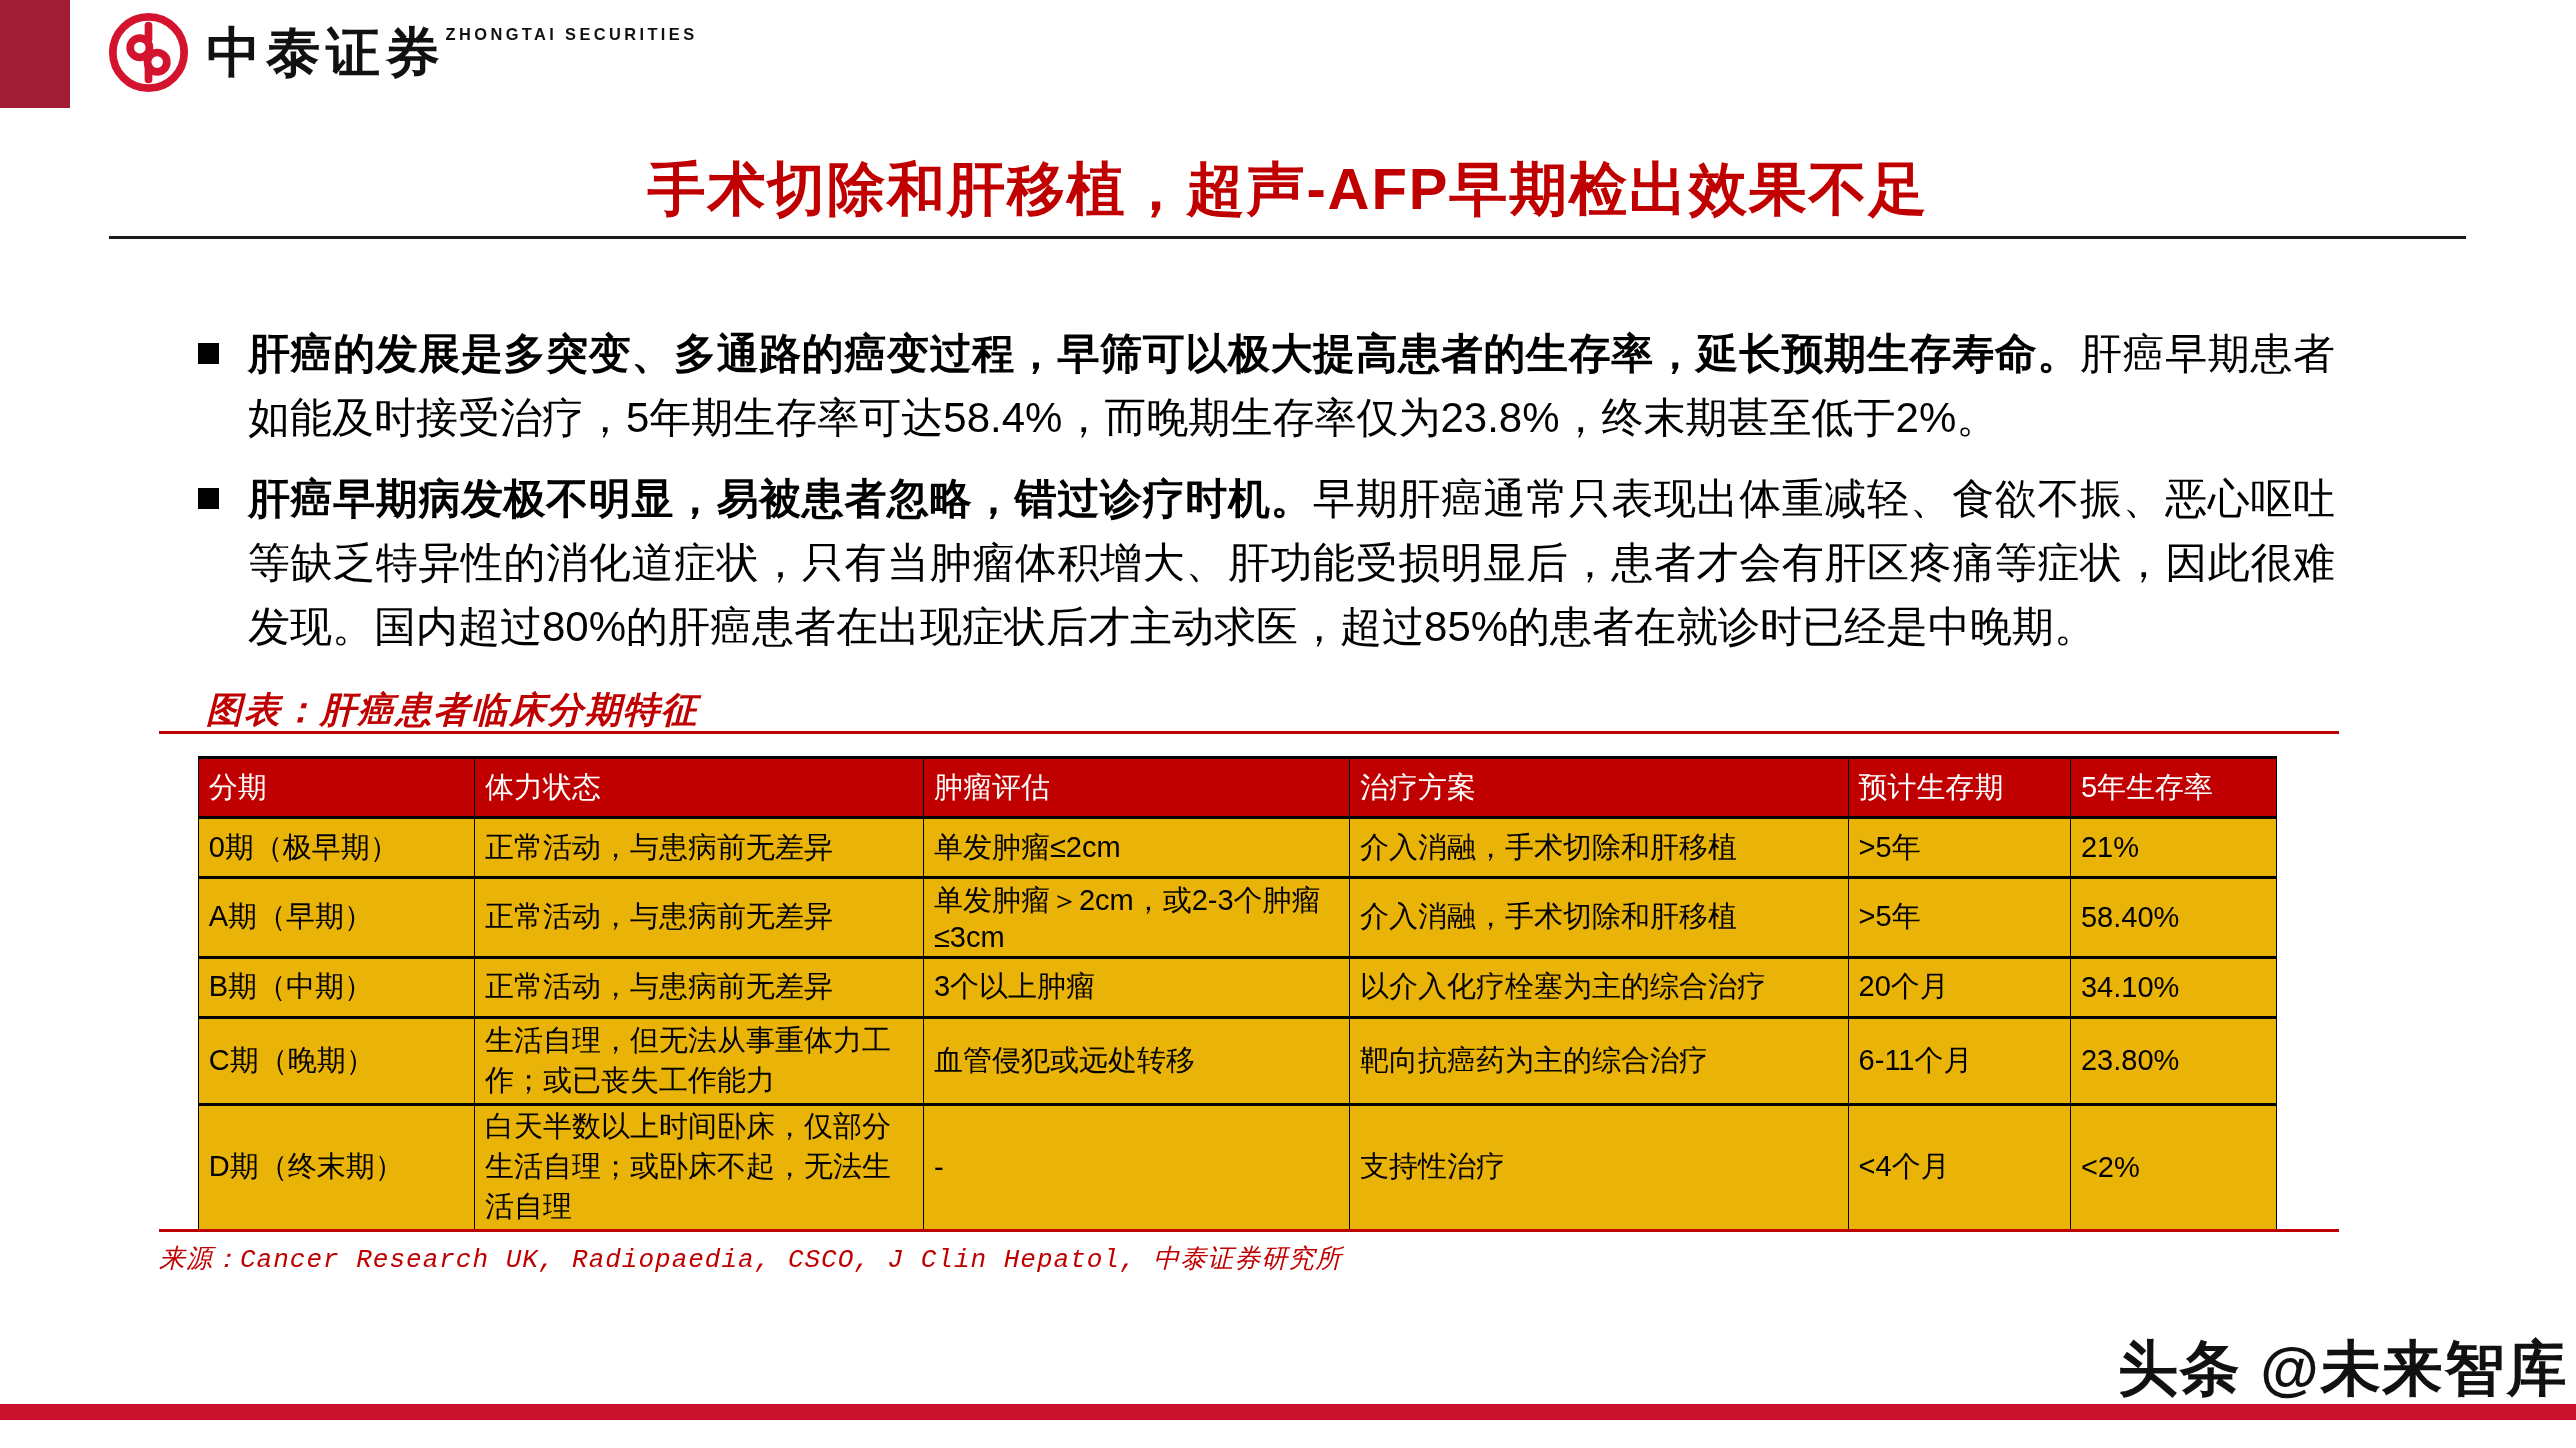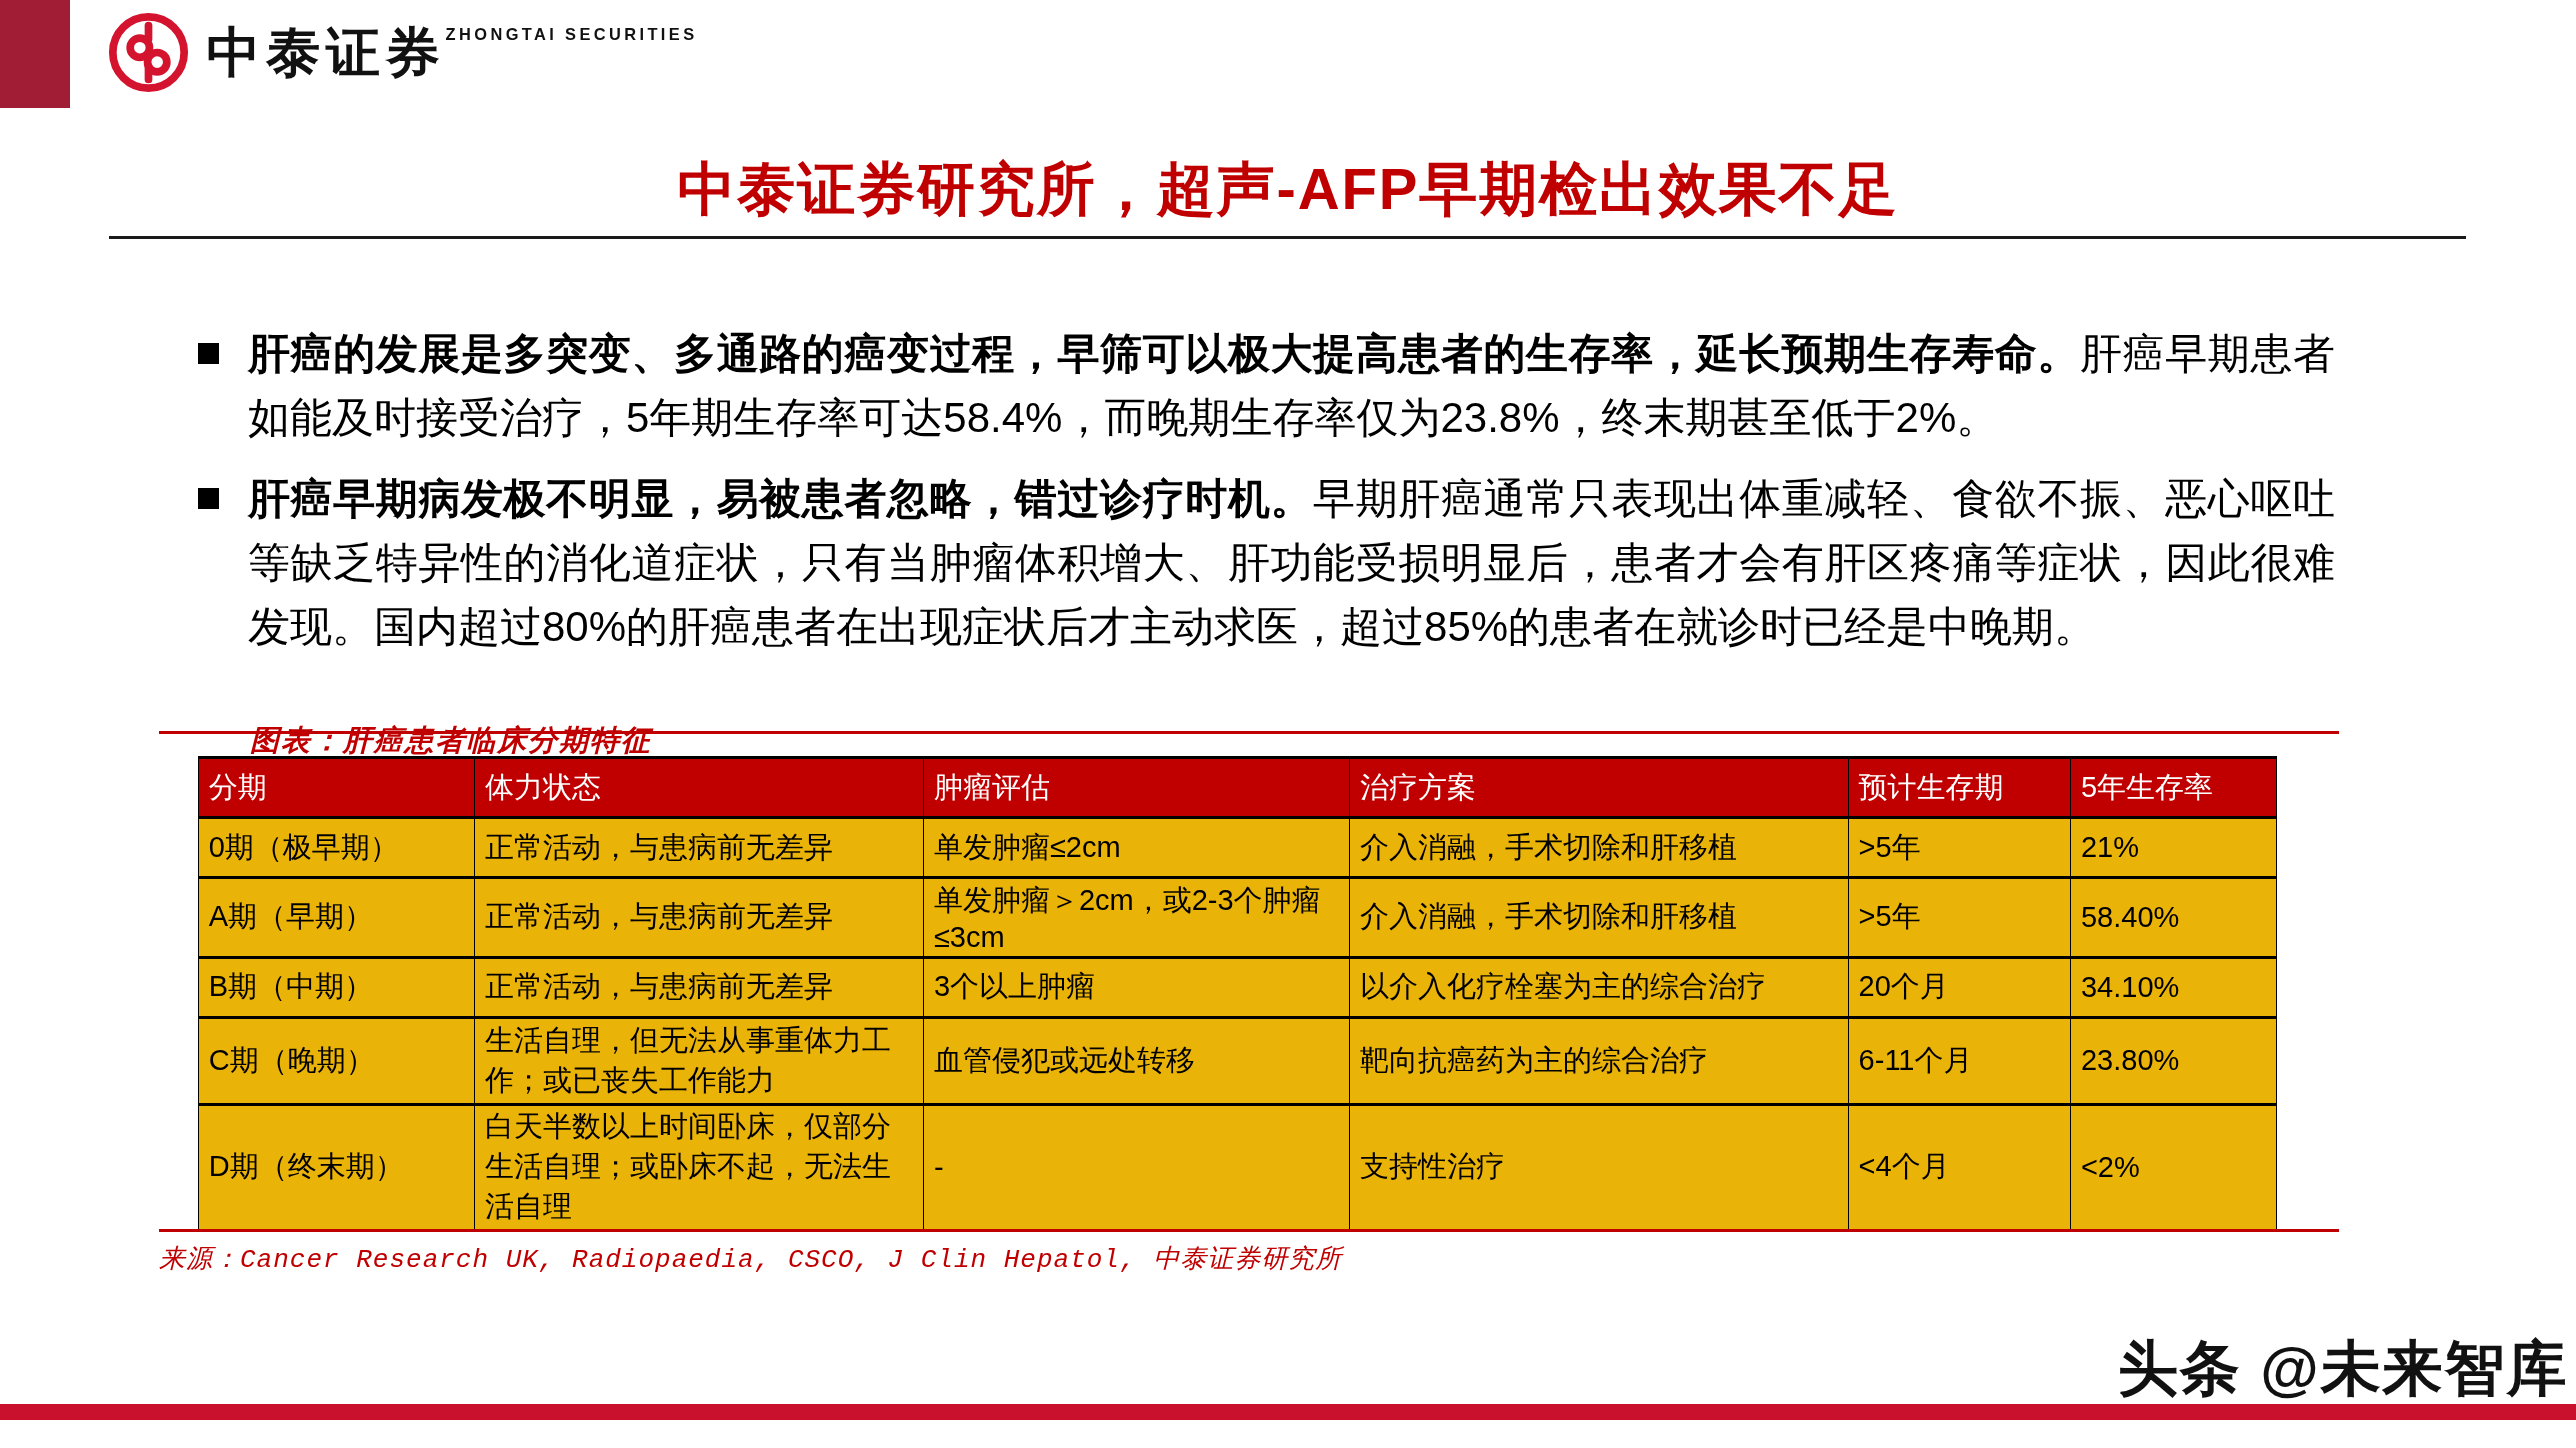--- a/index.html
+++ b/index.html
@@ -22,22 +22,22 @@
   }
   .title-rule{position:absolute;left:109px;top:236px;width:2357px;height:2.9px;background:#1a1a1a;}
   
   .bullets{position:absolute;left:198px;top:322px;width:2137px;}
   .bullet{display:flex;margin-bottom:17.4px;}
   .bullet-marker{flex:0 0 21px;width:21px;height:21px;background:#000;margin-top:21px;margin-right:29px;}
   .bullet-text{flex:1;font-size:42px;line-height:64px;text-align:justify;color:#000;}
   .bullet-text b{font-weight:bold;}
   
   .figure-caption{
-    position:absolute;left:206px;top:721px;font-size:29px;font-weight:bold;font-style:italic;
-    color:#C00000;letter-spacing:1.9px;margin-left:44px;
+    position:absolute;left:206px;top:686px;font-size:36px;font-weight:bold;font-style:italic;
+    color:#C00000;letter-spacing:1.9px;
   }
   .caption-rule{position:absolute;left:159px;top:731px;width:2180px;height:2.9px;background:#C00000;}
   
   .stage-table{
     position:absolute;left:198px;top:756px;width:2079px;
     border-collapse:collapse;table-layout:fixed;font-size:29px;
   }
   .stage-table th,.stage-table td{
     border-left:1.9px solid #000;border-right:1.9px solid #000;
     border-top:3.9px solid #000;border-bottom:3.9px solid #000;
@@ -73,21 +73,21 @@
       <circle cx="33" cy="37" r="10" fill="none" stroke="#D4142E" stroke-width="8"></circle>
       <circle cx="51" cy="52" r="10" fill="none" stroke="#D4142E" stroke-width="8"></circle>
       <path d="M42 56 v14" stroke="#D4142E" stroke-width="8" fill="none" stroke-linecap="round"></path>
     </svg>
     <div class="brand-text">
       <span class="brand-name">中泰证券</span>
       <span class="brand-sub">ZHONGTAI SECURITIES</span>
     </div>
   </div>
 
-  <div class="page-title">中泰证券研究所，超声-AFP早期检出效果不足</div>
+  <div class="page-title">手术切除和肝移植，超声-AFP早期检出效果不足</div>
   <div class="title-rule"></div>
 
   <div class="bullets">
     <div class="bullet">
       <div class="bullet-marker"></div>
       <div class="bullet-text"><b>肝癌的发展是多突变、多通路的癌变过程，早筛可以极大提高患者的生存率，延长预期生存寿命。</b><span>肝癌早期患者如能及时接受治疗，5年期生存率可达58.4%，而晚期生存率仅为23.8%，终末期甚至低于2%。</span></div>
     </div>
     <div class="bullet">
       <div class="bullet-marker"></div>
       <div class="bullet-text"><b>肝癌早期病发极不明显，易被患者忽略，错过诊疗时机。</b><span>早期肝癌通常只表现出体重减轻、食欲不振、恶心呕吐等缺乏特异性的消化道症状，只有当肿瘤体积增大、肝功能受损明显后，患者才会有肝区疼痛等症状，因此很难发现。国内超过80%的肝癌患者在出现症状后才主动求医，超过85%的患者在就诊时已经是中晚期。</span></div>

